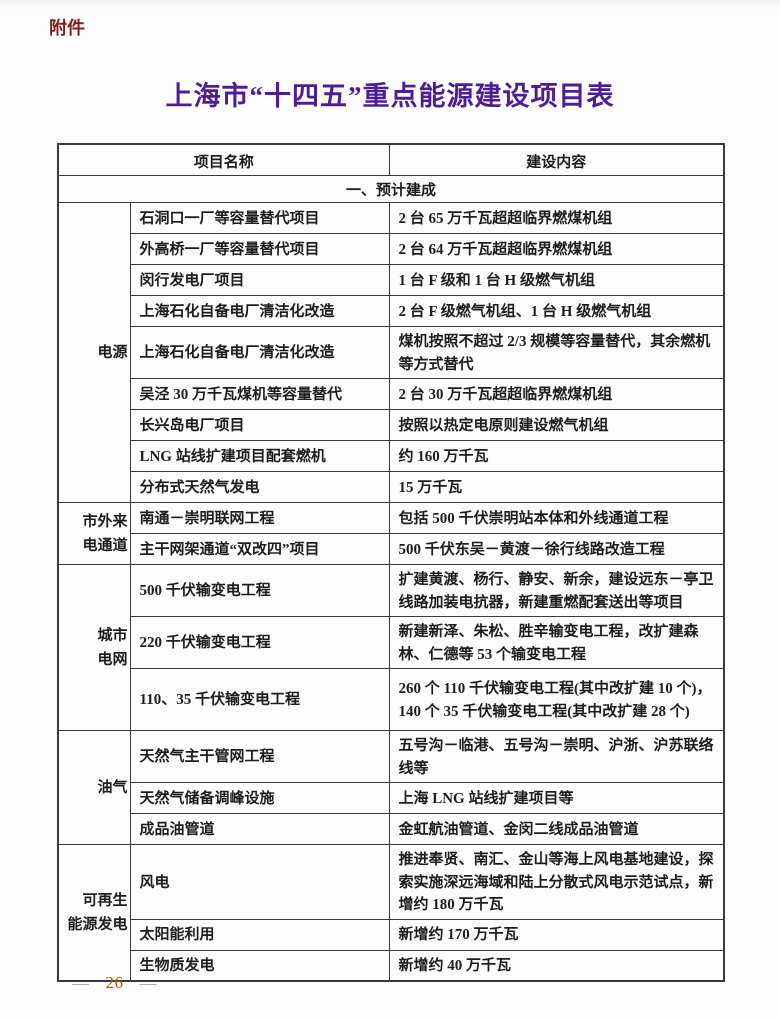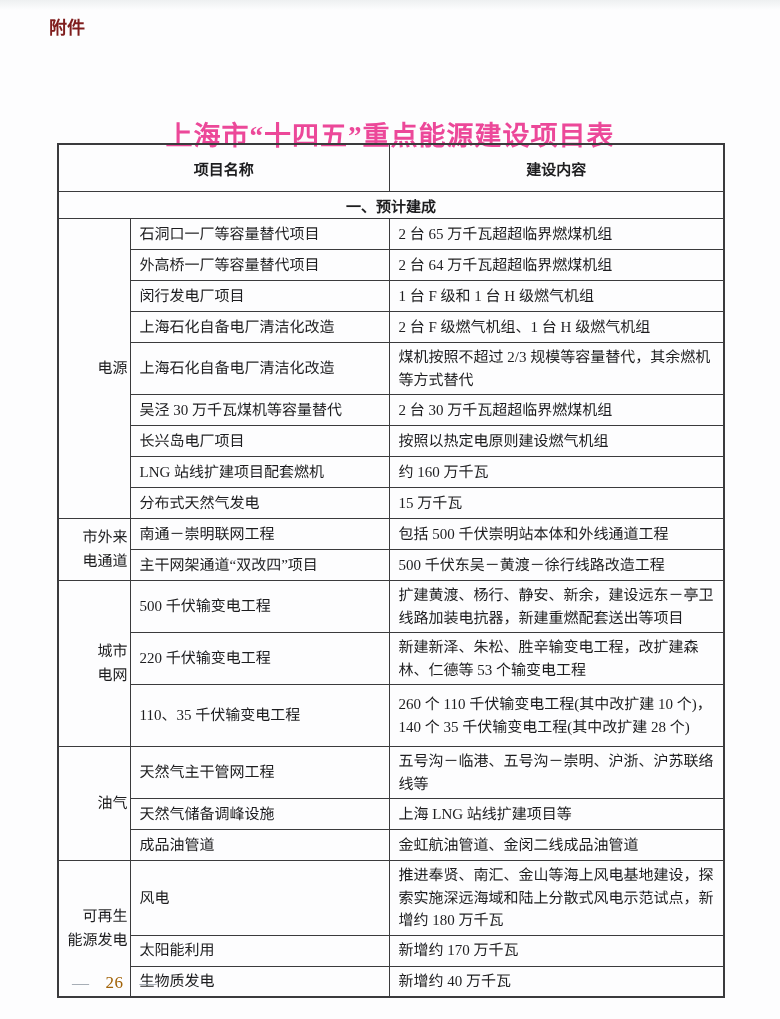--- a/index.html
+++ b/index.html
@@ -15,42 +15,43 @@
 
   .attachment-label {
     position: absolute; left: 49px; top: 13px;
     font-family: "Liberation Sans", sans-serif;
     font-weight: 700; font-size: 18px; color: #7f1d1d;
   }
 
   .doc-title {
     position: absolute; top: 74px; left: 0; width: 100%;
     text-align: center;
-    font-size: 27px; font-weight: 700; letter-spacing: 1px; color: #ec4899; margin-top: 40px;
+    font-size: 27px; font-weight: 700; letter-spacing: 1px; color: #4c1d95;
   }
 
   table.doc-table {
     position: absolute; left: 57px; top: 143px;
     width: 666px;
     border-collapse: collapse; table-layout: fixed;
     border: 2px solid #3b3b3d;
     font-size: 15px;
   }
   .doc-table th, .doc-table td {
     border: 1px solid #3b3b3d;
     overflow: hidden;
+    font-weight: bold;
   }
   .doc-table th {
     font-family: "Liberation Sans", sans-serif;
     font-size: 15px; font-weight: 700;
     height: 30px; text-align: center; vertical-align: middle;
-    padding: 8px;
+    padding: 0;
   }
   td.section-cell {
-    font-family: Liberation Sans, sans-serif;
+    font-family: Liberation Mono, monospace;
     font-weight: 700; font-size: 15px;
     height: 24px; text-align: center; vertical-align: middle;
     padding: 1px;
   }
   td.group-cell {
     text-align: right; vertical-align: middle;
     white-space: pre-line;
     padding: 2px; line-height: 1.55;
   }
   td.name-cell, td.content-cell {

